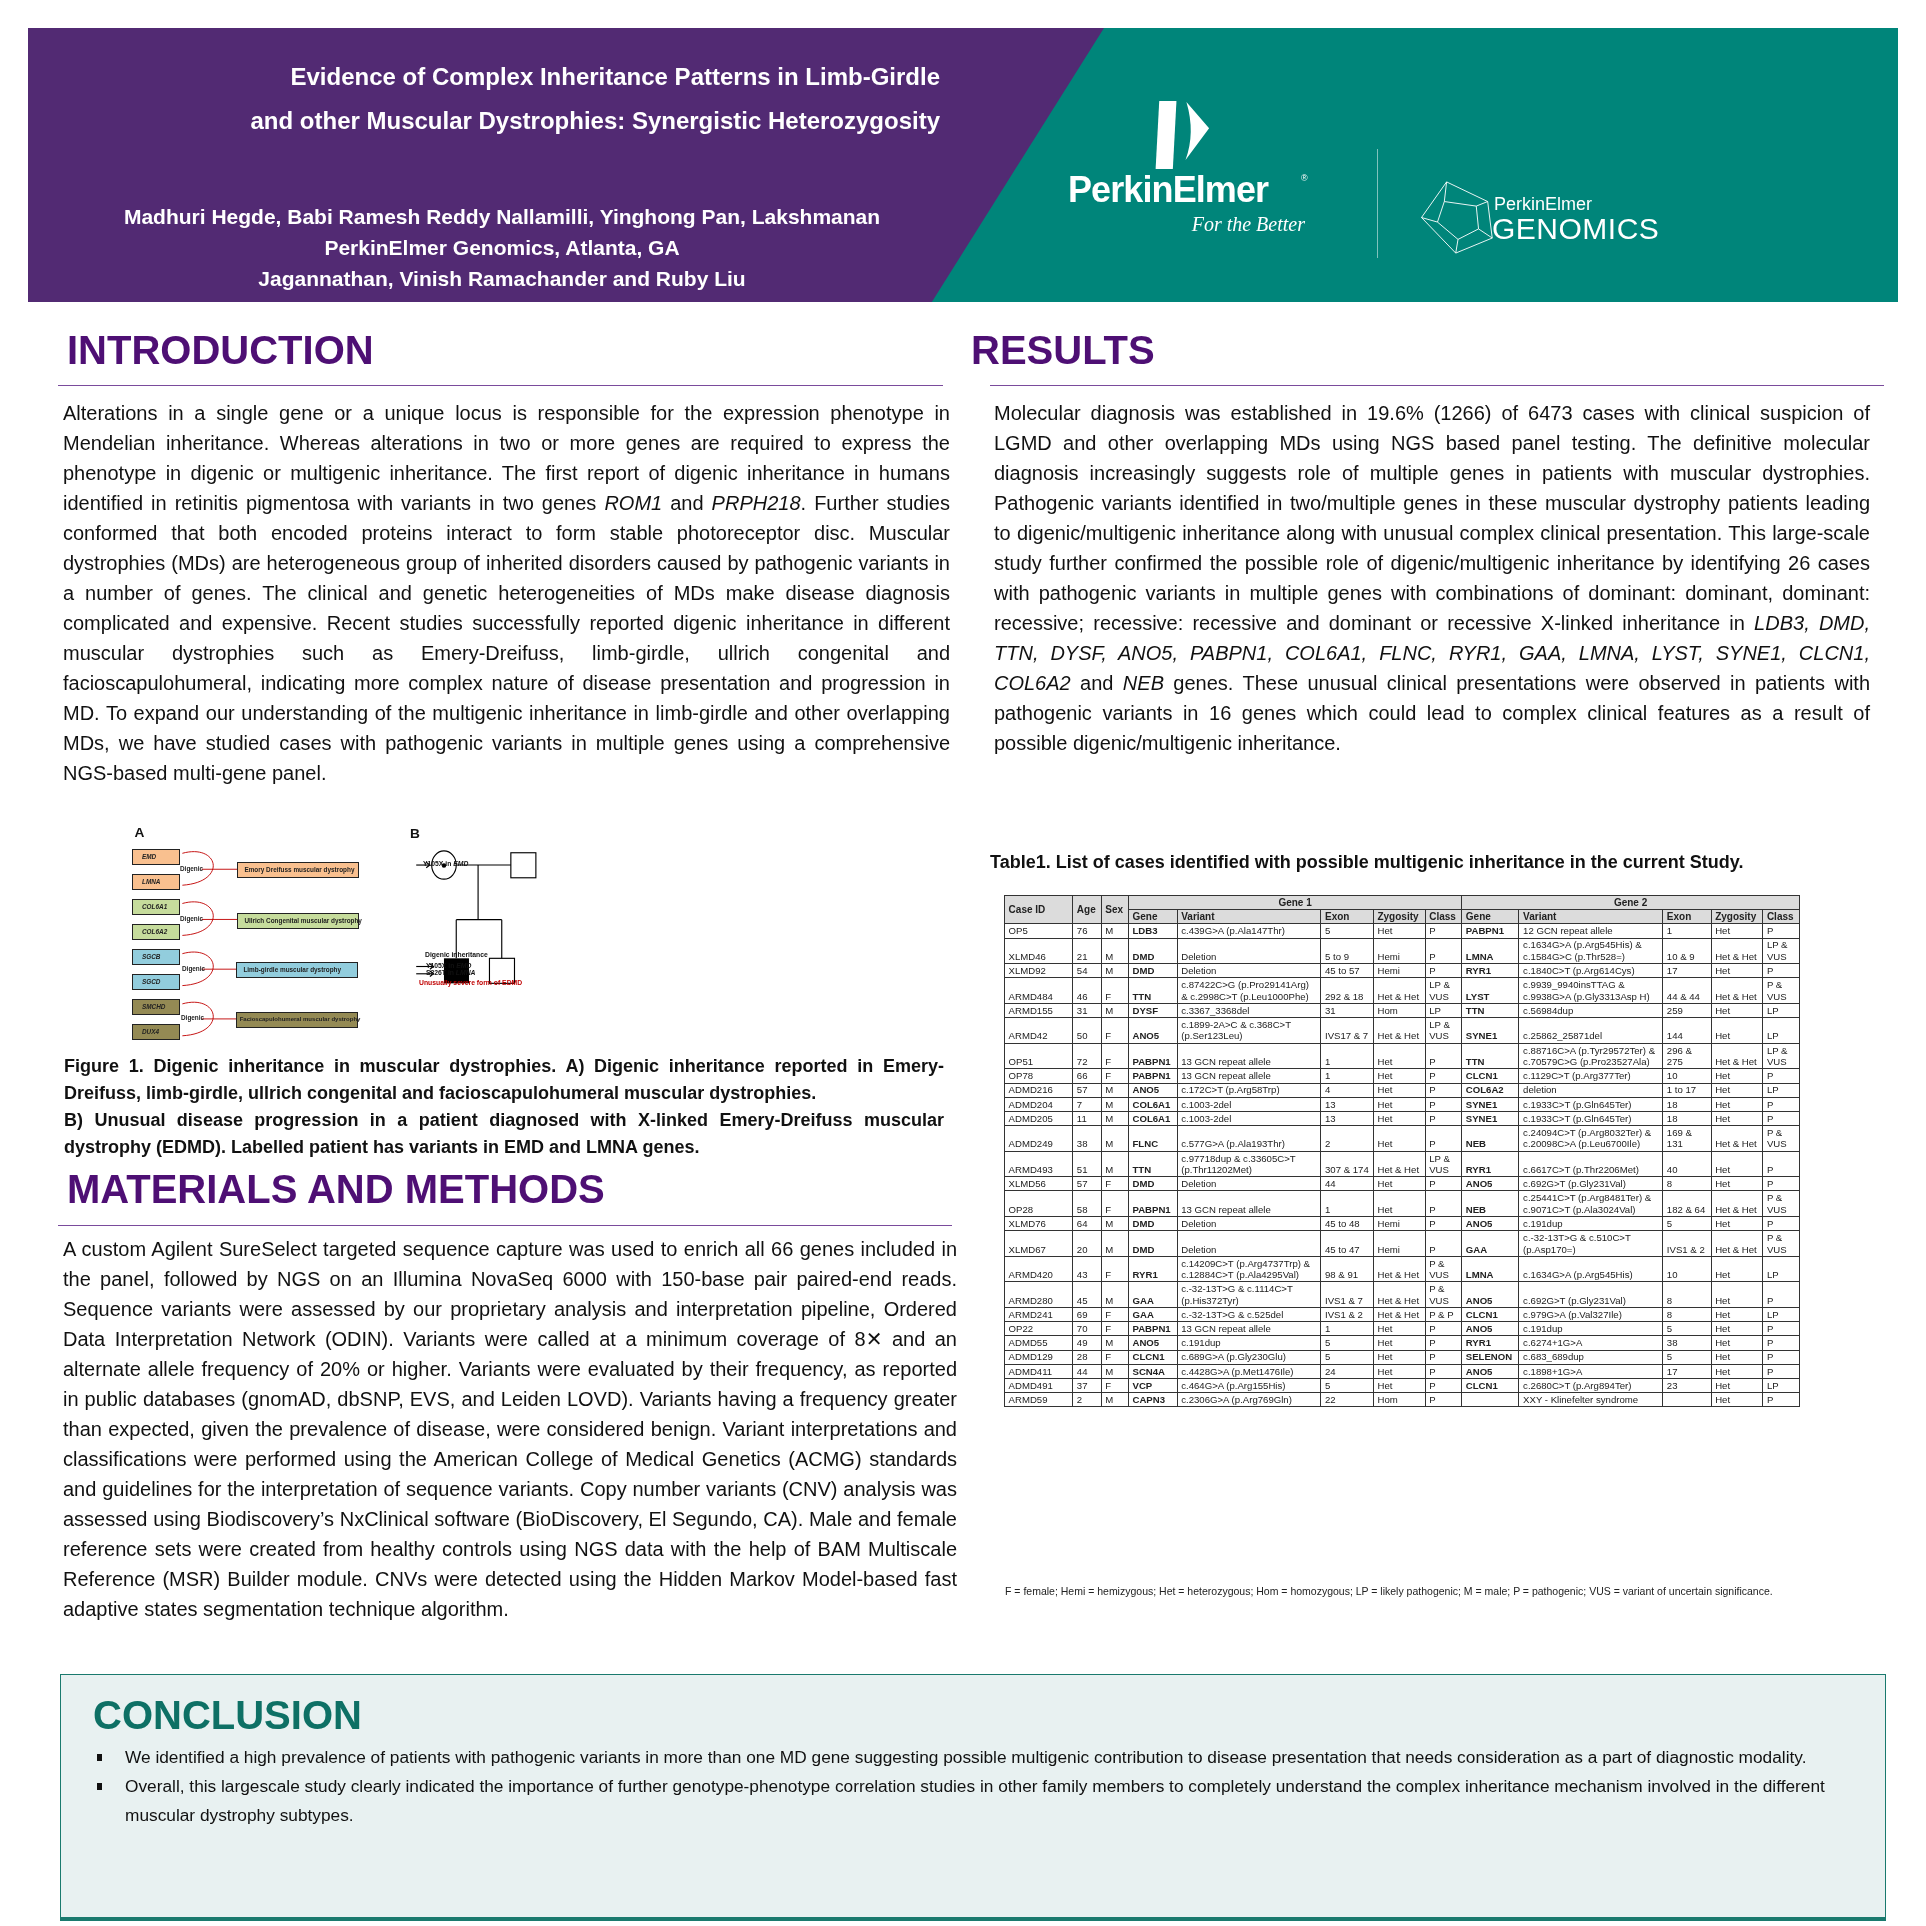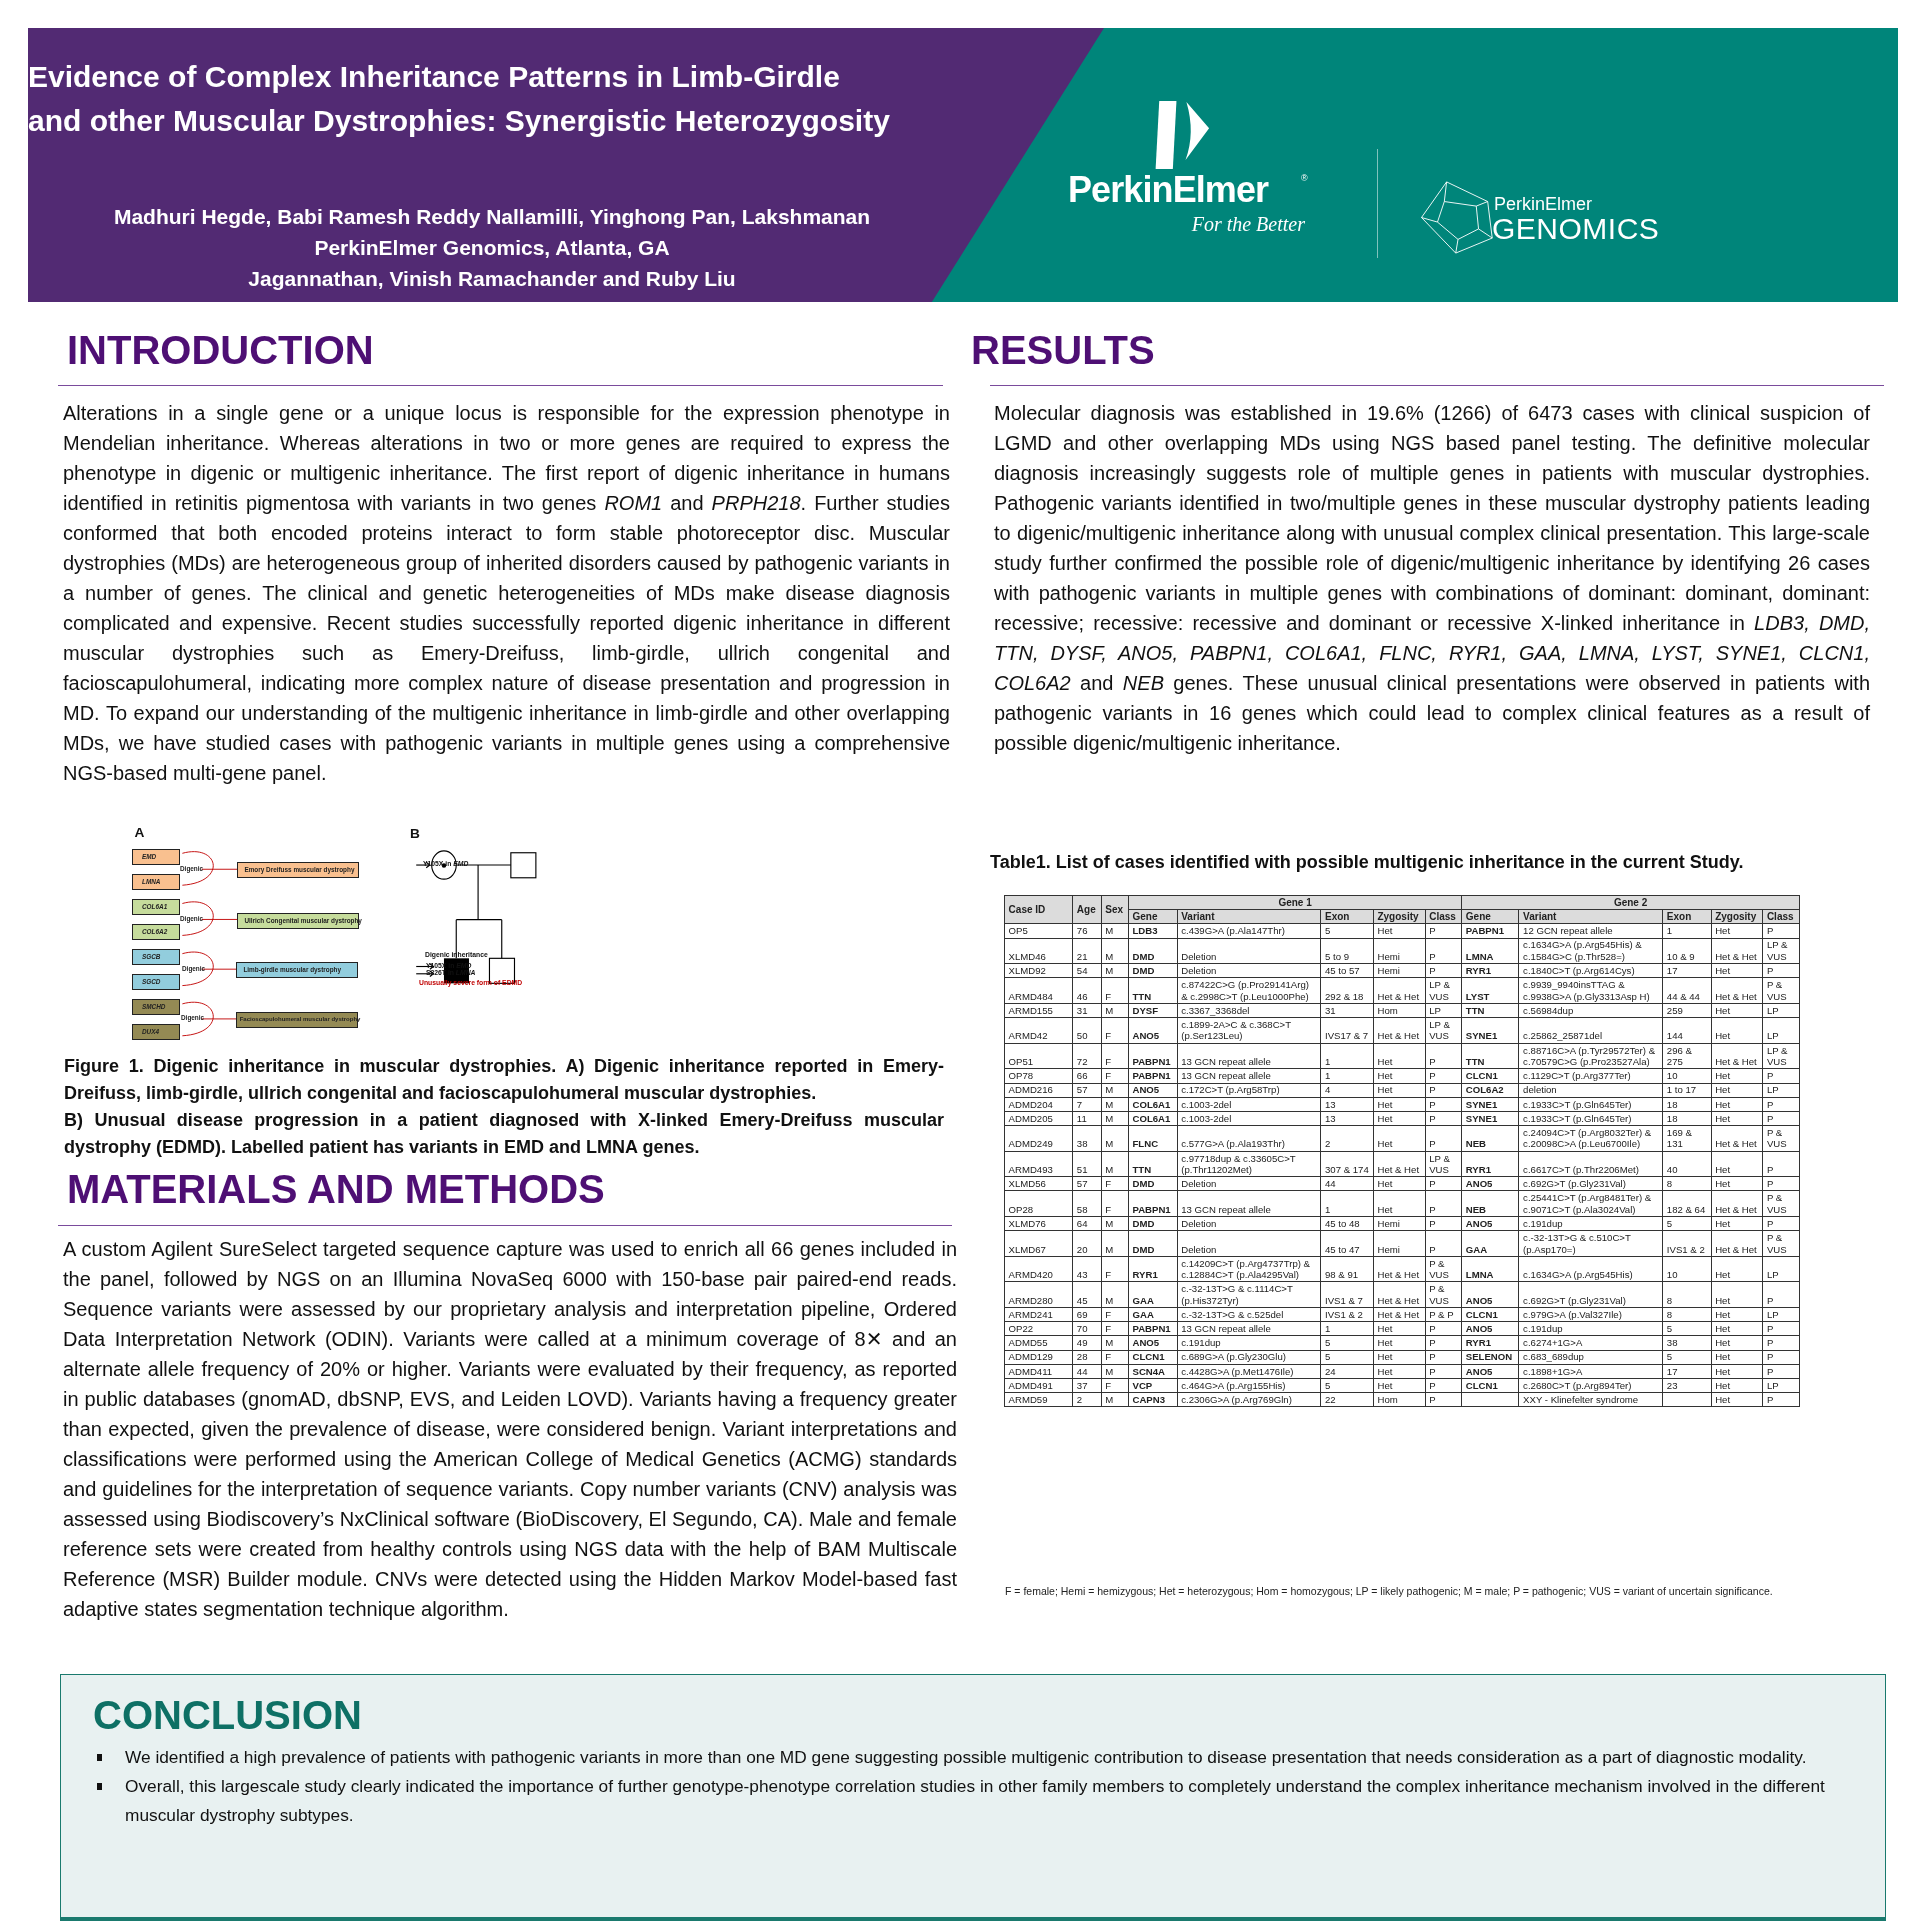--- a/index.html
+++ b/index.html
@@ -2,22 +2,22 @@
 <html style="font-size:7.3px"><head>
 <meta charset="utf-8">
 <style>
   * { box-sizing: border-box; margin: 0; padding: 0; }
   html, body { width: 1926px; height: 1926px; background: #ffffff; overflow: hidden; }
   body { font-family: "Liberation Sans", sans-serif; color: #111; position: relative; }
 
   
   #header { position: absolute; left: 28px; top: 28px; width: 1870px; height: 274px; background: #00857a; overflow: hidden; }
   #header .purple { position: absolute; left: 0; top: 0; width: 1076px; height: 274px; background: #522a73; clip-path: polygon(0 0, 100% 0, 84% 100%, 0 100%); }
-  #title { position: absolute; left: 0; top: 27px; width: 912px; text-align: left; color: #fff; font-weight: bold; font-size: 30px; line-height: 44px; }
-  #authors { position: absolute; left: 8px; top: 173px; width: 912px; text-align: center; color: #fff; font-weight: bold; font-size: 21px; line-height: 31px; }
+  #title { position: absolute; left: 0; top: 27px; width: 912px; text-align: right; color: #fff; font-weight: bold; font-size: 24px; line-height: 44px; }
+  #authors { position: absolute; left: 18px; top: 173px; width: 912px; text-align: center; color: #fff; font-weight: bold; font-size: 21px; line-height: 31px; }
 
   #pe-logo { position: absolute; left: 1040px; top: 73px; width: 283px; height: 164px; }
   #pe-mark { position: absolute; left: 82px; top: 0; width: 91px; height: 68px; }
   #pe-name { position: absolute; left: 0; top: 68px; width: 237px; color: #fff; font-weight: bold; font-size: 36px; letter-spacing: -0.9px; }
   #pe-reg { position: absolute; left: 233px; top: 72px; color: #fff; font-size: 9px; }
   #pe-tag { position: absolute; left: 0; top: 112px; width: 237px; text-align: right; color: #fff; font-family: "Liberation Serif", serif; font-style: italic; font-size: 20px; }
   #logo-divider { position: absolute; left: 1349px; top: 121px; width: 0.9px; height: 109px; background: rgba(255,255,255,0.5); }
   #gen-logo { position: absolute; left: 1391px; top: 153px; width: 255px; height: 82px; }
   #gen-mark { position: absolute; left: 0; top: 0; width: 78px; height: 73px; }
   #gen-small { position: absolute; left: 75px; top: 12.8px; color: #fff; font-size: 18px; }

